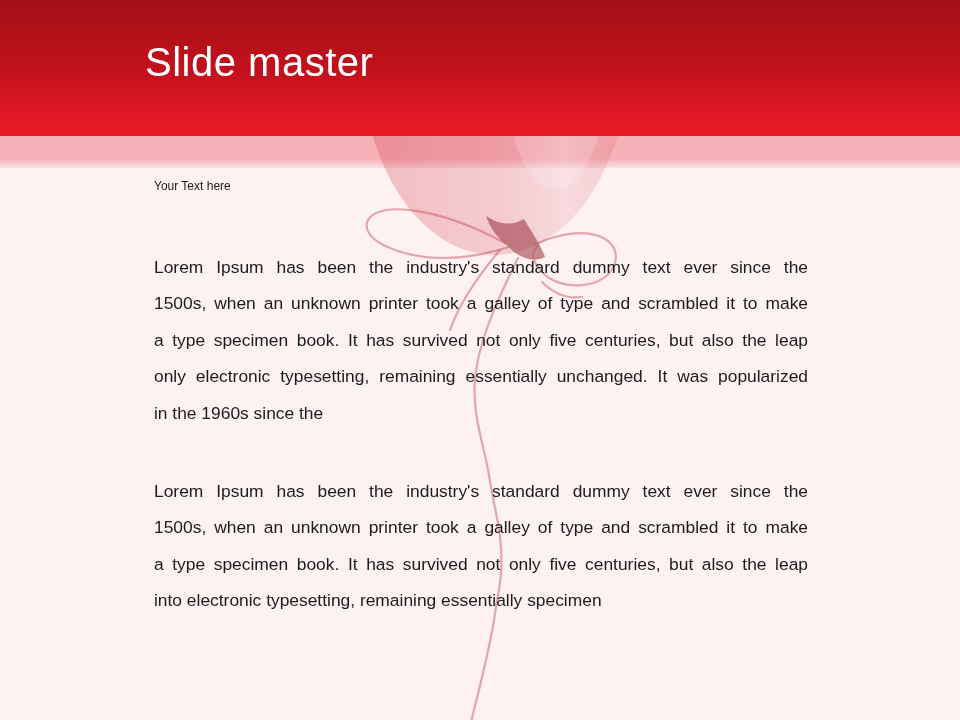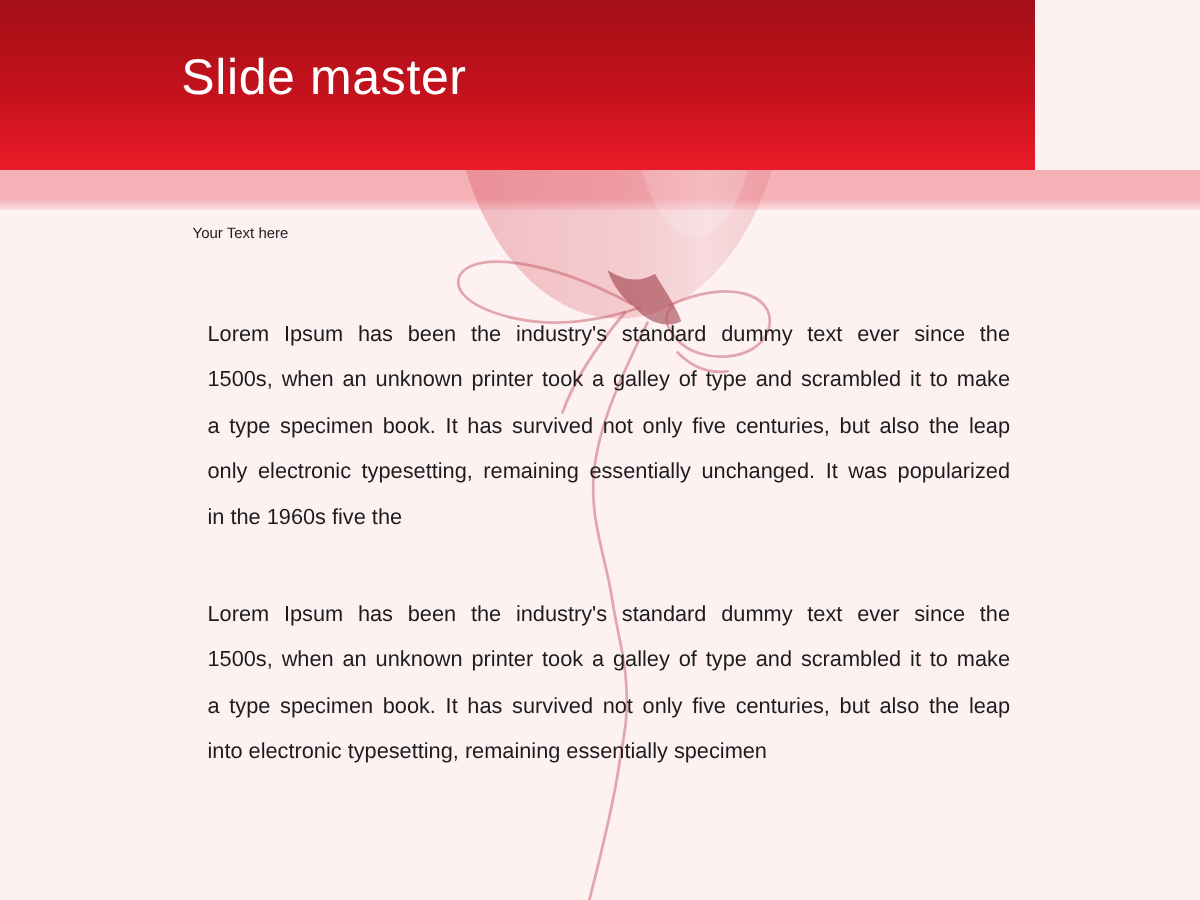--- a/index.html
+++ b/index.html
@@ -2,42 +2,42 @@
 <html><head>
 <meta charset="utf-8">
 <style>
   html,body{margin:0;padding:0;background:#555;}
   .slide{
     position:relative;width:960px;height:720px;overflow:hidden;
     background:var(--body-bg,#fdf1f2);
     font-family:"Liberation Sans","DejaVu Sans",sans-serif;
   }
   .header-band{
-    position:absolute;left:0;top:0;width:828px;height:136px;z-index:3;
+    position:absolute;left:0;top:0;width:960px;height:136px;z-index:3;
     background:linear-gradient(180deg,var(--hdr-top,#a30f16) 0%,#c4121d 55%,var(--hdr-bottom,#ec1a28) 100%);
   }
   .slide-title{
     position:absolute;left:145px;top:40px;
     color:var(--title-color,#ffffff);
     font-size:40px;font-weight:400;letter-spacing:0.5px;white-space:nowrap;
   }
   .accent-band{
     position:absolute;left:0;top:136px;width:960px;height:32px;z-index:1;
     background:linear-gradient(180deg,var(--band,#f4b2b7) 0%,var(--band,#f4b2b7) 72%,#fbdfe2 100%);
   }
   .balloon-layer{position:absolute;left:0;top:0;width:960px;height:720px;z-index:2;}
   .text-layer{position:absolute;left:154px;top:0;width:654px;z-index:4;color:var(--text,#1c1c1c);}
   .text-placeholder{
     position:absolute;left:0;top:176px;width:654px;
     font-size:12px;line-height:20px;
   }
   .body-paragraph{position:absolute;left:0;width:654px;font-size:17.4px;line-height:36.4px;}
   .paragraph-1{top:249px;}
   .paragraph-2{top:473px;}
-  .tline{text-align:justify;text-align-last:justify;white-space:normal;margin-left:12px;}
+  .tline{text-align:justify;text-align-last:justify;white-space:normal;}
   .tline.last{text-align-last:left;}
 </style>
 </head>
 <body>
 
 <div class="slide" style="--hdr-top: #a30f16; --hdr-bottom: #ec1a28; --band: #f4b2b7; --body-bg: #fdf1f2; --title-color: #ffffff; --text: #1c1c1c;">
 
   <svg class="balloon-layer" width="960" height="720" viewBox="0 0 960 720" aria-hidden="true">
     <defs>
       <linearGradient id="ballGrad" x1="0" y1="0" x2="1" y2="0">
@@ -67,21 +67,21 @@
     <div class="slide-title">Slide master</div>
   </div>
 
   <div class="text-layer">
     <div class="text-placeholder">Your Text here</div>
     <div class="body-paragraph paragraph-1">
         <div class="tline">Lorem Ipsum has been the industry's standard dummy text ever since the</div>
         <div class="tline">1500s, when an unknown printer took a galley of type and scrambled it to make</div>
         <div class="tline">a type specimen book. It has survived not only five centuries, but also the leap</div>
         <div class="tline">only electronic typesetting, remaining essentially unchanged. It was popularized</div>
-        <div class="tline last">in the 1960s five the</div>
+        <div class="tline last">in the 1960s since the</div>
       </div>
     <div class="body-paragraph paragraph-2">
         <div class="tline">Lorem Ipsum has been the industry's standard dummy text ever since the</div>
         <div class="tline">1500s, when an unknown printer took a galley of type and scrambled it to make</div>
         <div class="tline">a type specimen book. It has survived not only five centuries, but also the leap</div>
         <div class="tline last">into electronic typesetting, remaining essentially specimen</div>
       </div>
   </div>
 
 </div>

